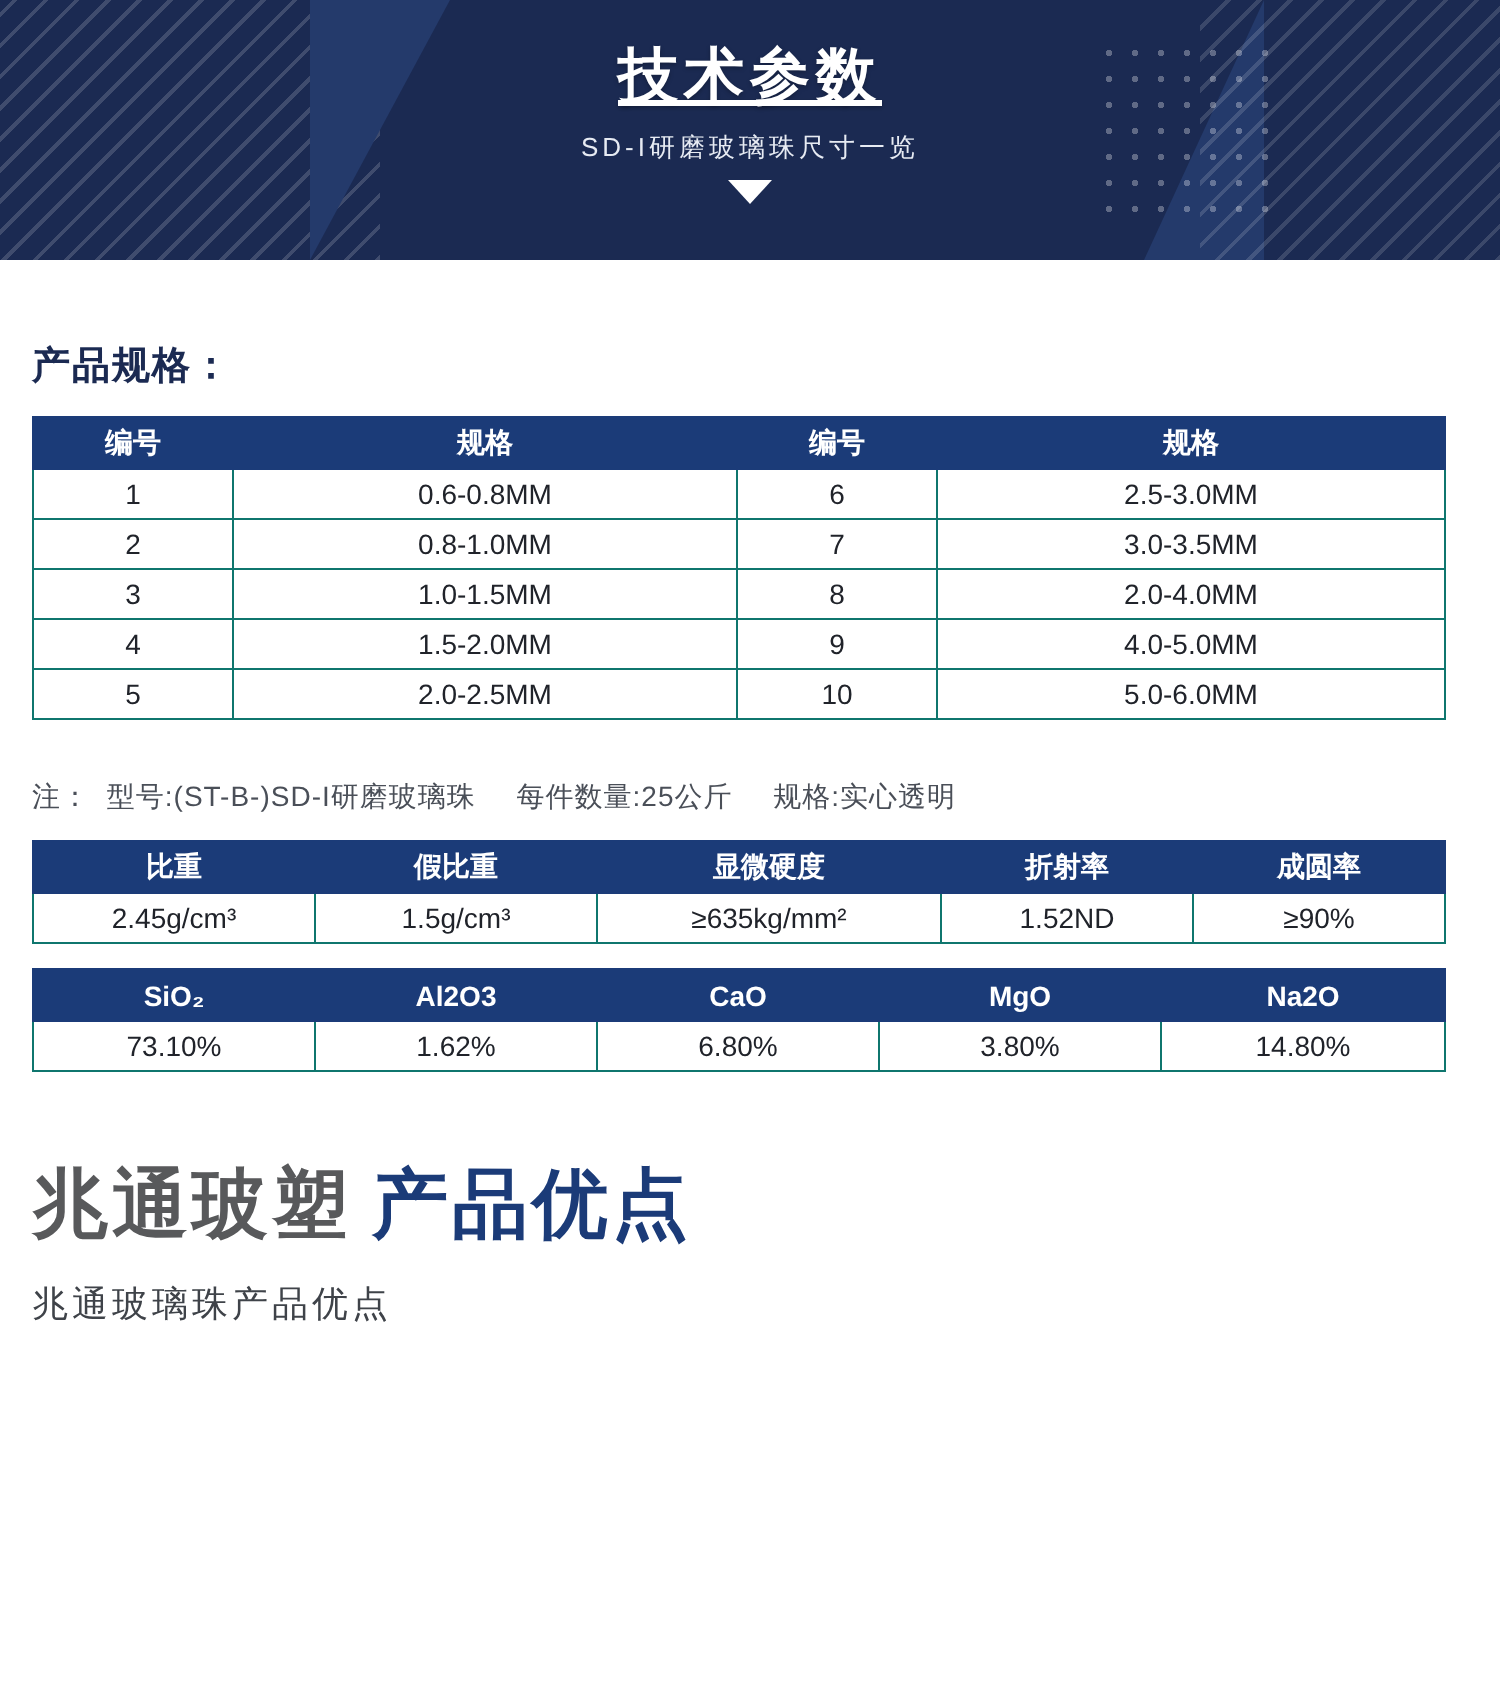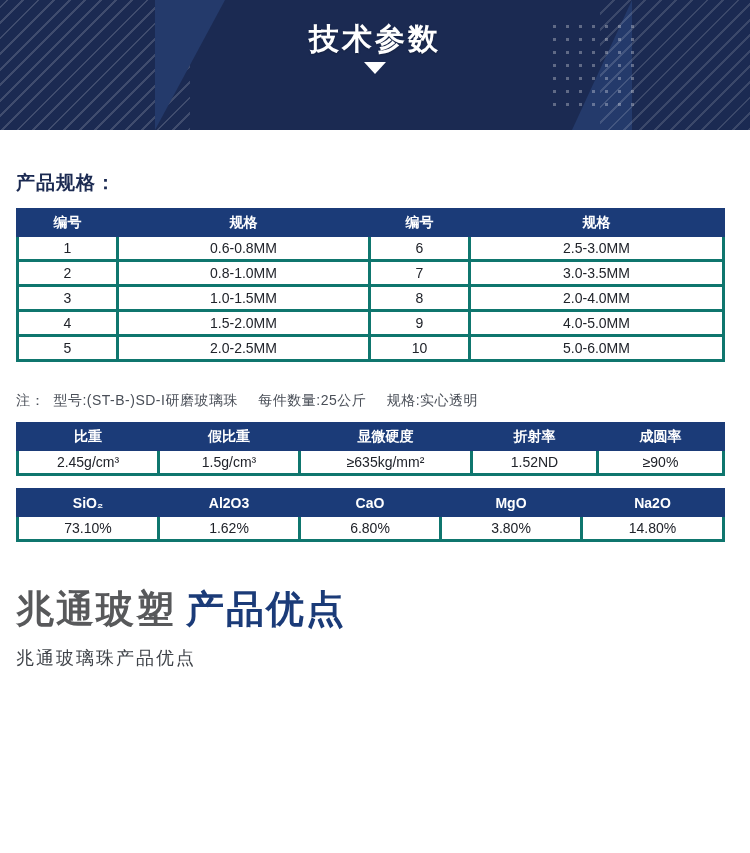--- a/index.html
+++ b/index.html
@@ -80,20 +80,21 @@
     justify-content: flex-start;
     padding-top: 22px;
   }
   .banner-title {
     color: #ffffff;
     font-size: 30px;
     font-weight: bold;
     letter-spacing: 3px;
     line-height: 1.1;
     text-shadow: 0 1px 2px rgba(0,0,0,0.25);
+    text-decoration: underline;
   }
   .banner-sub {
     margin-top: 10px;
     color: #e7ebf3;
     font-size: 13px;
     letter-spacing: 2px;
   }
   .banner-arrow {
     margin-top: 7px;
     width: 0; height: 0;
@@ -116,21 +117,21 @@
   .s2-title { margin-top: 38px; }
   .s3-title { margin-top: 37px; }
 
   table {
     border-collapse: collapse;
     width: 706px;
     margin-top: 12px;
     table-layout: fixed;
   }
   table th, table td {
-    border: 3px solid #0f766e;
+    border: 1px solid #0f766e;
     text-align: center;
     font-size: 14px;
     color: #20232a;
     height: 25px;
     padding: 0 2px;
     white-space: nowrap;
     overflow: hidden;
   }
   table th {
     background: #1b3b78;
@@ -177,20 +178,21 @@
 <div class="page">
 
   <div class="banner">
     <div class="diag-left"></div>
     <div class="wedge"></div>
     <div class="wedge2"></div>
     <div class="diag-right"></div>
     <div class="dots"></div>
     <div class="banner-inner">
       <div class="banner-title">技术参数</div>
+      <div class="banner-sub">SD-I研磨玻璃珠尺寸一览</div>
       <div class="banner-arrow"></div>
     </div>
   </div>
 
   <div class="content">
 
     <div class="section-title s1-title">产品规格：</div>
 
     <table id="spec-table">
       <colgroup>

